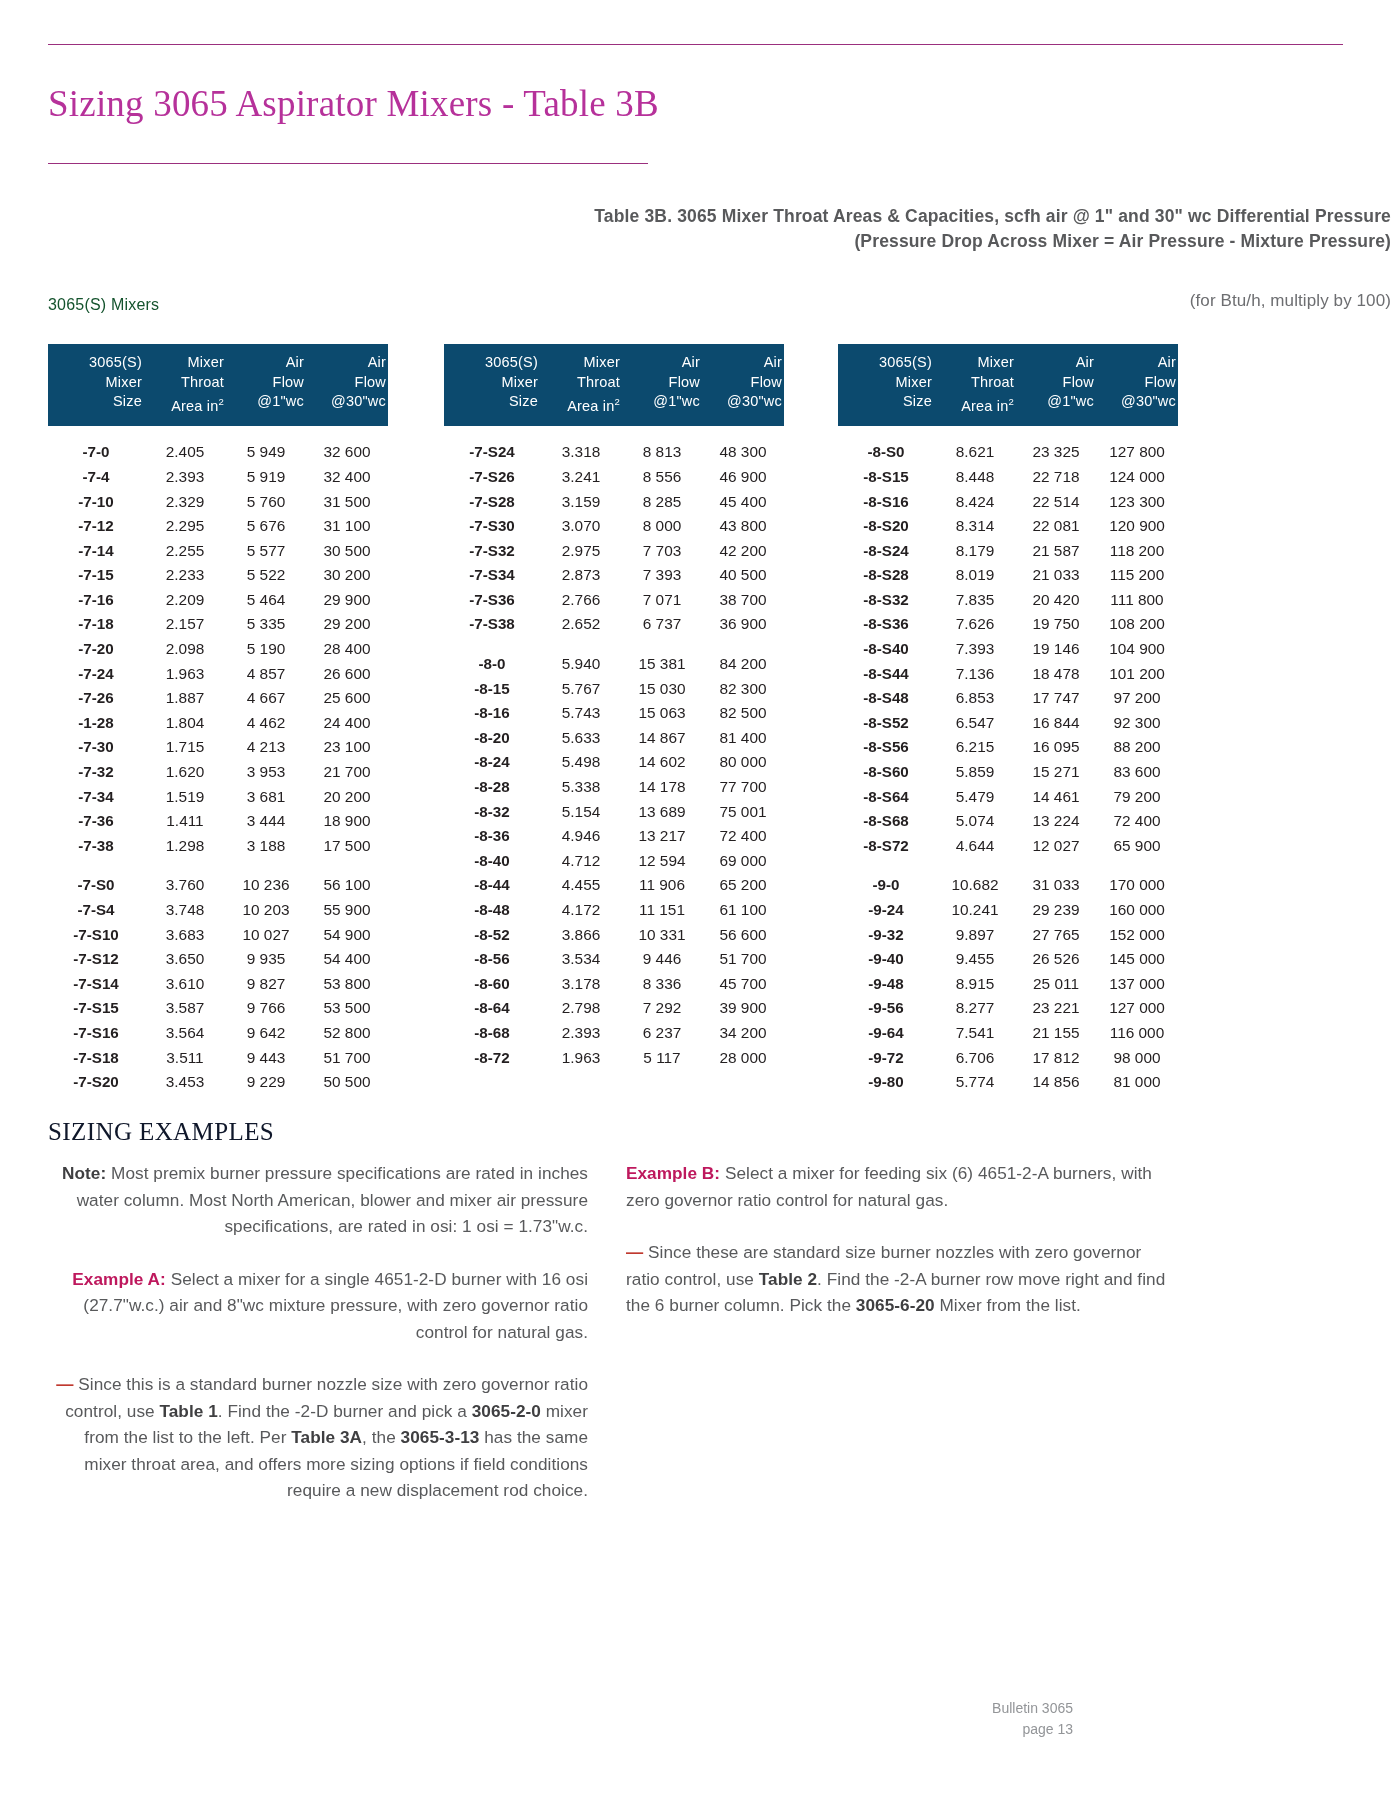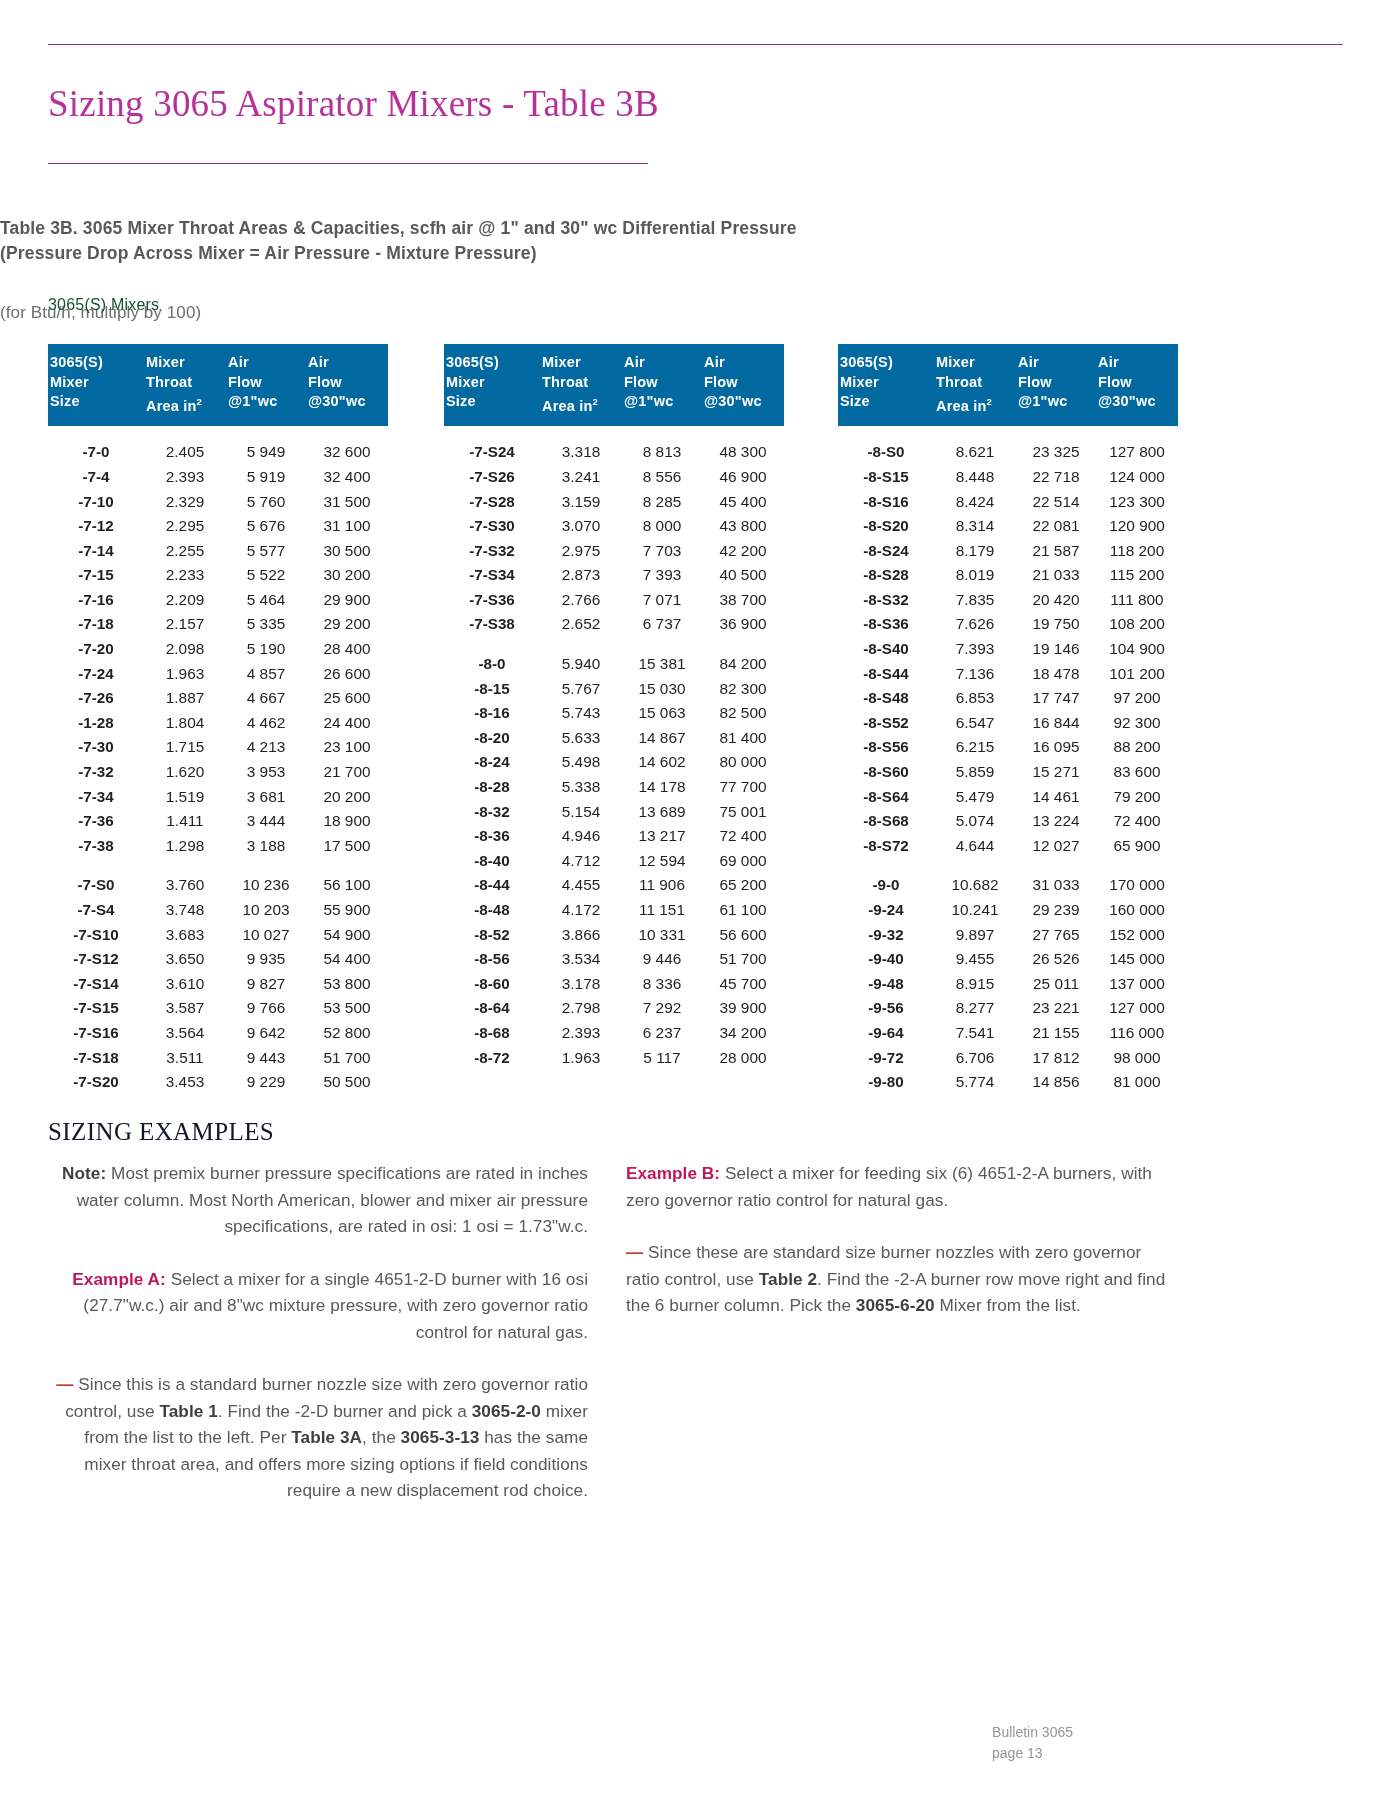--- a/index.html
+++ b/index.html
@@ -36,22 +36,22 @@
 
   .title-rule {
     position: absolute;
     left: 48px; top: 163px; width: 600px; height: 1px;
     background: #9b2f7e;
   }
 
   
   .caption {
     position: absolute;
-    left: 0; top: 216px; width: 1391px;
-    text-align: left;
+    left: 0; top: 204px; width: 1391px;
+    text-align: right;
   }
   .caption .cap-line1,
   .caption .cap-line2 {
     font-size: 17.5px;
     font-weight: bold;
     color: #58595b;
     letter-spacing: 0.15px;
     line-height: 25px;
   }
   .caption .cap-line3 {
@@ -76,27 +76,27 @@
   .tables { position: absolute; left: 0; top: 344px; width: 1391px; }
 
   .tbl-block { position: absolute; top: 0; }
   .tbl-block.b1 { left: 48px;  width: 340px; }
   .tbl-block.b2 { left: 444px; width: 340px; }
   .tbl-block.b3 { left: 838px; width: 340px; }
 
   table.mx { border-collapse: collapse; width: 340px; table-layout: fixed; }
 
   table.mx thead th {
-    background: #0369a1;
+    background: #0c4a6e;
     color: #ffffff;
     font-size: 14.5px;
-    font-weight: bold;
+    font-weight: normal;
     line-height: 19.5px;
     padding: 9px 2px 10px 2px;
-    text-align: left;
+    text-align: right;
     vertical-align: top;
     letter-spacing: 0.2px;
   }
   table.mx thead th .hl { display: block; white-space: nowrap; }
   table.mx thead th sup { font-size: 9.5px; vertical-align: super; }
 
   table.mx col.c-size { width: 96px; }
   table.mx col.c-area { width: 82px; }
   table.mx col.c-a1   { width: 80px; }
   table.mx col.c-a30  { width: 82px; }
@@ -141,21 +141,22 @@
     margin: 0 0 26px 0;
     letter-spacing: 0.05px;
   }
   .para:last-child { margin-bottom: 0; }
   .para b { color: #3f3f41; font-weight: bold; }
   .lead { color: #be185d; font-weight: bold; }
   .dash { color: #c0392f; font-weight: bold; }
 
   .footer {
     position: absolute;
-    right: 48px; bottom: 36px;
+    right: 48px; bottom: 60px;
+    text-align: right;
     font-size: 14px;
     line-height: 21px;
     color: #939598;
   }
 </style>
 </head>
 <body>
 
 <div class="page">
 

